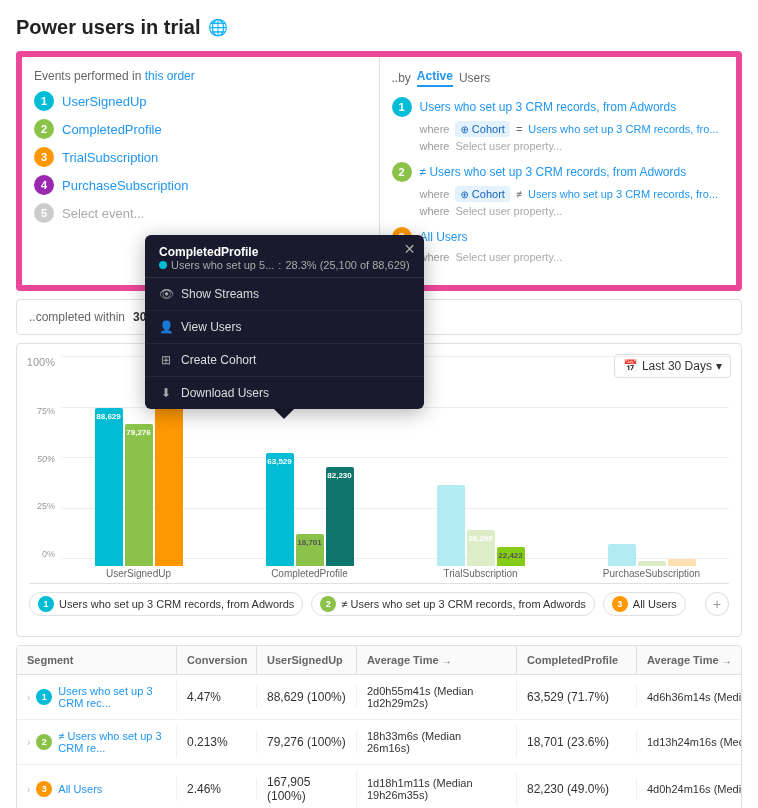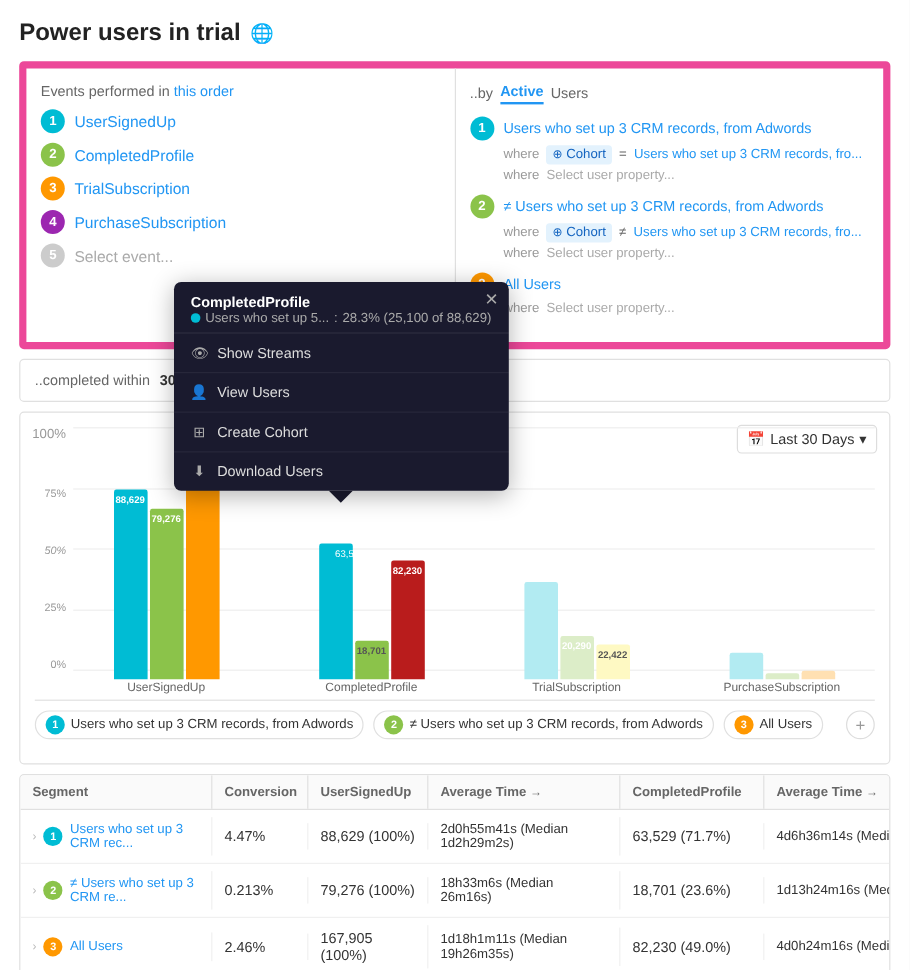--- a/index.html
+++ b/index.html
@@ -211,35 +211,35 @@
               </div>
               <div style="background: rgb(139, 195, 74); height: 142px; min-width: 18px; flex: 1 1 0%; max-width: 28px; border-radius: 2px 2px 0px 0px; position: relative; display: flex; align-items: flex-start; justify-content: center;">
                 <span style="font-size: 8px; font-weight: 600; color: rgb(255, 255, 255); padding-top: 2px; white-space: nowrap; position: absolute; top: 2px; left: 50%; transform: translateX(-50%);">79,276</span>
               </div>
               <div style="background: rgb(255, 152, 0); height: 180px; min-width: 18px; flex: 1 1 0%; max-width: 28px; border-radius: 2px 2px 0px 0px; position: relative; display: flex; align-items: flex-start; justify-content: center;">
                 <span style="font-size: 8px; font-weight: 600; color: rgb(255, 255, 255); padding-top: 2px; white-space: nowrap; position: absolute; top: 2px; left: 50%; transform: translateX(-50%);">167,905</span>
               </div>
             </div>
             <div style="display: flex; align-items: flex-end; gap: 2px; flex: 1 1 0%; height: 100%; justify-content: center;">
               <div style="background: rgb(0, 188, 212); height: 113px; min-width: 18px; flex: 1 1 0%; max-width: 28px; border-radius: 2px 2px 0px 0px; position: relative; display: flex; align-items: flex-start; justify-content: center;">
-                <span style="font-size: 8px; font-weight: 400; color: rgb(255, 255, 255); padding-top: 2px; white-space: nowrap; position: absolute; top: 2px; left: 50%; transform: translateX(-50%); margin-left: 12px;">63,529</span>
+                <span style="font-size: 8px; font-weight: 700; color: rgb(255, 255, 255); padding-top: 2px; white-space: nowrap; position: absolute; top: 2px; left: 50%; transform: translateX(-50%);">63,529</span>
               </div>
               <div style="background: rgb(139, 195, 74); height: 32px; min-width: 18px; flex: 1 1 0%; max-width: 28px; border-radius: 2px 2px 0px 0px; position: relative; display: flex; align-items: flex-start; justify-content: center;">
                 <span style="font-size: 8px; font-weight: 700; color: rgb(85, 85, 85); padding-top: 2px; white-space: nowrap; position: absolute; top: 2px; left: 50%; transform: translateX(-50%);">18,701</span>
               </div>
-              <div style="background: #b91c1c; height: 99px; min-width: 18px; flex: 1 1 0%; max-width: 28px; border-radius: 2px 2px 0px 0px; position: relative; display: flex; align-items: flex-start; justify-content: center;">
+              <div style="background: #0f766e; height: 99px; min-width: 18px; flex: 1 1 0%; max-width: 28px; border-radius: 2px 2px 0px 0px; position: relative; display: flex; align-items: flex-start; justify-content: center;">
                 <span style="font-size: 8px; font-weight: 600; color: rgb(255, 255, 255); padding-top: 2px; white-space: nowrap; position: absolute; top: 2px; left: 50%; transform: translateX(-50%);">82,230</span>
               </div>
             </div>
             <div style="display: flex; align-items: flex-end; gap: 2px; flex: 1 1 0%; height: 100%; justify-content: center;">
               <div style="background: rgb(178, 235, 242); height: 81px; min-width: 18px; flex: 1 1 0%; max-width: 28px; border-radius: 2px 2px 0px 0px; position: relative; display: flex; align-items: flex-start; justify-content: center;"></div>
               <div style="background: rgb(220, 237, 200); height: 36px; min-width: 18px; flex: 1 1 0%; max-width: 28px; border-radius: 2px 2px 0px 0px; position: relative; display: flex; align-items: flex-start; justify-content: center;">
                 <span style="font-size: 8px; font-weight: 600; color: rgb(255, 255, 255); padding-top: 2px; white-space: nowrap; position: absolute; top: 2px; left: 50%; transform: translateX(-50%);">20,290</span>
               </div>
-              <div style="background: #fef9c3; height: 29px; min-width: 18px; flex: 1 1 0%; max-width: 28px; border-radius: 2px 2px 0px 0px; position: relative; display: flex; align-items: flex-start; justify-content: center;">
+              <div style="background: #84cc16; height: 19px; min-width: 18px; flex: 1 1 0%; max-width: 28px; border-radius: 2px 2px 0px 0px; position: relative; display: flex; align-items: flex-start; justify-content: center;">
                 <span style="font-size: 8px; font-weight: 600; color: rgb(85, 85, 85); padding-top: 2px; white-space: nowrap; position: absolute; top: 2px; left: 50%; transform: translateX(-50%);">22,422</span>
               </div>
             </div>
             <div style="display: flex; align-items: flex-end; gap: 2px; flex: 1 1 0%; height: 100%; justify-content: center;">
               <div style="background: rgb(178, 235, 242); height: 22px; min-width: 18px; flex: 1 1 0%; max-width: 28px; border-radius: 2px 2px 0px 0px; position: relative; display: flex; align-items: flex-start; justify-content: center;"></div>
               <div style="background: rgb(220, 237, 200); height: 5px; min-width: 18px; flex: 1 1 0%; max-width: 28px; border-radius: 2px 2px 0px 0px; position: relative; display: flex; align-items: flex-start; justify-content: center;"></div>
               <div style="background: rgb(255, 224, 178); height: 7px; min-width: 18px; flex: 1 1 0%; max-width: 28px; border-radius: 2px 2px 0px 0px; position: relative; display: flex; align-items: flex-start; justify-content: center;"></div>
             </div>
           </div>
       </div>

